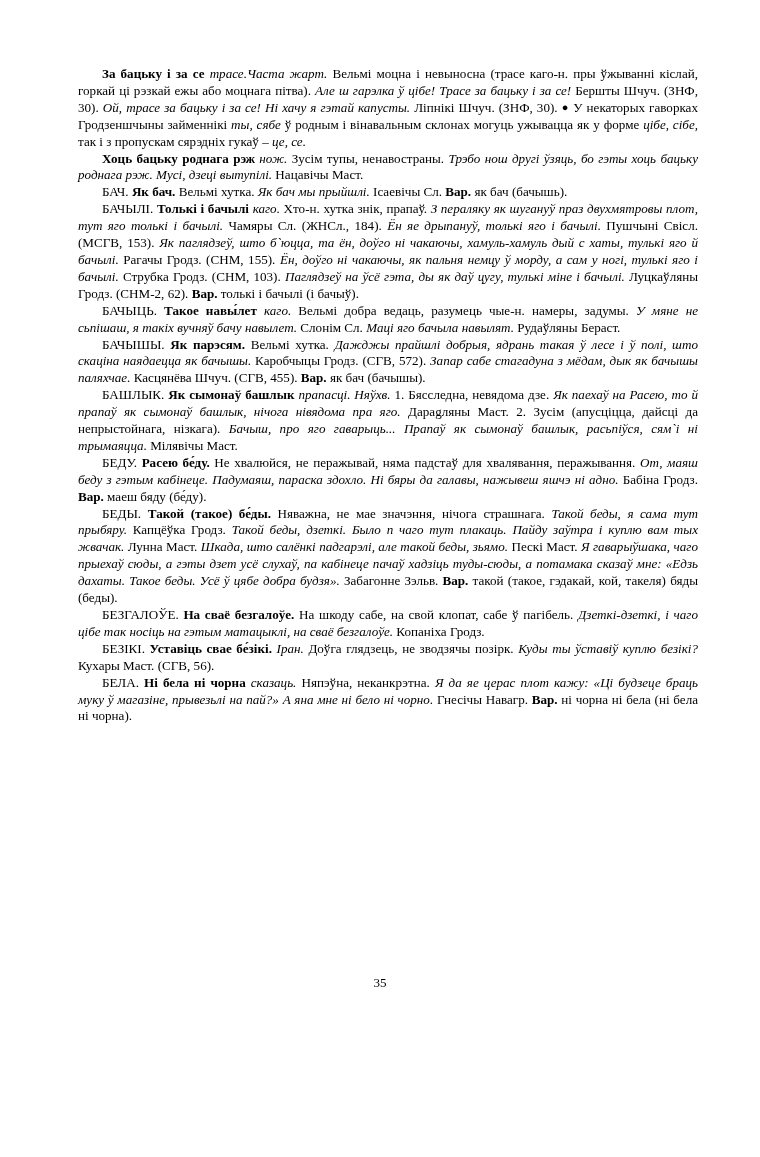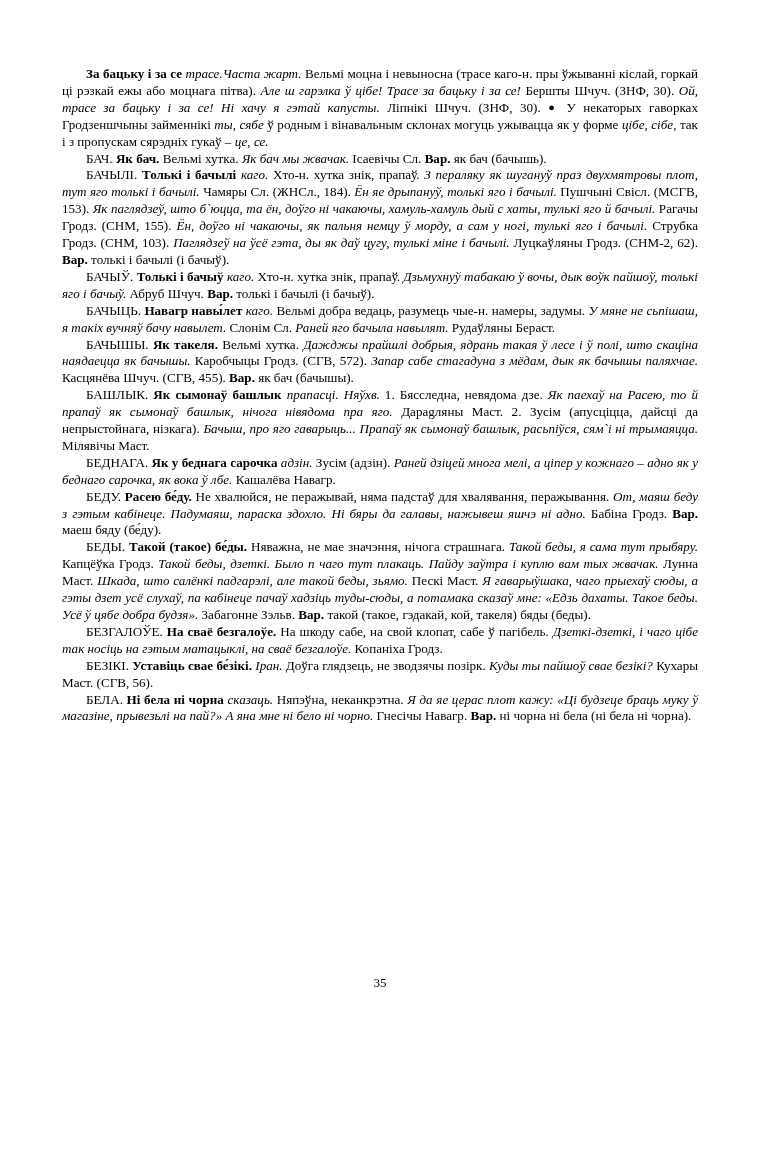--- a/index.html
+++ b/index.html
@@ -17,20 +17,21 @@
     position: relative;
     width: 760px;
     height: 1157px;
     box-sizing: border-box;
     padding: 66px 62px 0 62px;
   }
   .entries {
     font-size: 13.1px;
     line-height: 1.292;
     text-align: justify;
+    margin-left: 16px;
   }
   p.entry {
     margin: 0;
     text-indent: 24px;
     text-align: justify;
   }
   .i { font-style: italic; }
   .b { font-weight: bold; }
   .bullet { font-size: 11px; vertical-align: 1px; }
   .page-number {
@@ -41,27 +42,26 @@
     text-align: center;
     font-size: 13.1px;
   }
 </style>
 </head>
 <body>
 
 <div class="page">
   <div class="entries">
     <p class="entry"><span class="b">За бацьку і за се</span> <span class="i">трасе.Часта жарт.</span> Вельмі моцна і невыносна (трасе каго-н. пры ўжыванні кіслай, горкай ці рэзкай ежы або моцнага пітва). <span class="i">Але ш гарэлка ў цібе! Трасе за бацьку і за се!</span> Бершты Шчуч. (ЗНФ, 30). <span class="i">Ой, трасе за бацьку і за се! Ні хачу я гэтай капусты.</span> Ліпнікі Шчуч. (ЗНФ, 30). <span class="bullet">●</span> У некаторых гаворках Гродзеншчыны займеннікі <span class="i">ты, сябе</span> ў родным і вінавальным склонах могуць ужывацца як у форме <span class="i">цібе, сібе,</span> так і з пропускам сярэдніх гукаў – <span class="i">це, се.</span></p>
-    <p class="entry">БАЧ. <span class="b">Як бач.</span> Вельмі хутка. <span class="i">Як бач мы жвачак.</span> Ісаевічы Сл. <span class="b">Вар.</span> як бач (бачышь).</p>
+    <p class="entry"><span class="b">Хоць бацьку роднага рэж</span> <span class="i">нож.</span> Зусім тупы, ненавостраны. <span class="i">Трэбо нош другі ўзяць, бо гэты хоць бацьку роднага рэж. Мусі, дзеці вытупілі.</span> Нацавічы Маст.</p>
+    <p class="entry">БАЧ. <span class="b">Як бач.</span> Вельмі хутка. <span class="i">Як бач мы прыйшлі.</span> Ісаевічы Сл. <span class="b">Вар.</span> як бач (бачышь).</p>
     <p class="entry">БАЧЫЛІ. <span class="b">Толькі і бачылі</span> <span class="i">каго.</span> Хто-н. хутка знік, прапаў. <span class="i">З пераляку як шугануў праз двухмятровы плот, тут яго толькі і бачылі.</span> Чамяры Сл. (ЖНСл., 184). <span class="i">Ён яе дрыпануў, толькі яго і бачылі.</span> Пушчыні Свісл. (МСГВ, 153). <span class="i">Як паглядзеў, што б`юцца, та ён, доўго ні чакаючы, хамуль-хамуль дый с хаты, тулькі яго й бачылі.</span> Рагачы Гродз. (СНМ, 155). <span class="i">Ён, доўго ні чакаючы, як пальня немцу ў морду, а сам у ногі, тулькі яго і бачылі.</span> Струбка Гродз. (СНМ, 103). <span class="i">Паглядзеў на ўсё гэта, ды як даў цугу, тулькі міне і бачылі.</span> Луцкаўляны Гродз. (СНМ-2, 62). <span class="b">Вар.</span> толькі і бачылі (і бачыў).</p>
-    <p class="entry">БАЧЫЎ. <span class="b">Толькі і бачыў</span> <span class="i">каго.</span> Хто-н. хутка знік, прапаў. <span class="i">Дзьмухнуў табакаю ў вочы, дык воўк пайшоў, толькі яго і бачыў.</span> Абруб Шчуч. <span class="b">Вар.</span> толькі і бачылі (і бачыў).</p>
-    <p class="entry">БАЧЫЦЬ. <span class="b">Навагр навы́лет</span> <span class="i">каго.</span> Вельмі добра ведаць, разумець чые-н. намеры, задумы. <span class="i">У мяне не сьпішаш, я такіх вучняў бачу навылет.</span> Слонім Сл. <span class="i">Раней яго бачыла навылят.</span> Рудаўляны Бераст.</p>
-    <p class="entry">БАЧЫШЫ. <span class="b">Як такеля.</span> Вельмі хутка. <span class="i">Дажджы прайшлі добрыя, ядрань такая ў лесе і ў полі, што скаціна наядаецца як бачышы.</span> Каробчыцы Гродз. (СГВ, 572). <span class="i">Запар сабе стагадуна з мёдам, дык як бачышы паляхчае.</span> Касцянёва Шчуч. (СГВ, 455). <span class="b">Вар.</span> як бач (бачышы).</p>
+    <p class="entry">БАЧЫЦЬ. <span class="b">Такое навы́лет</span> <span class="i">каго.</span> Вельмі добра ведаць, разумець чые-н. намеры, задумы. <span class="i">У мяне не сьпішаш, я такіх вучняў бачу навылет.</span> Слонім Сл. <span class="i">Маці яго бачыла навылят.</span> Рудаўляны Бераст.</p>
+    <p class="entry">БАЧЫШЫ. <span class="b">Як парэсям.</span> Вельмі хутка. <span class="i">Дажджы прайшлі добрыя, ядрань такая ў лесе і ў полі, што скаціна наядаецца як бачышы.</span> Каробчыцы Гродз. (СГВ, 572). <span class="i">Запар сабе стагадуна з мёдам, дык як бачышы паляхчае.</span> Касцянёва Шчуч. (СГВ, 455). <span class="b">Вар.</span> як бач (бачышы).</p>
     <p class="entry">БАШЛЫК. <span class="b">Як сымонаў башлык</span> <span class="i">прапасці. Няўхв.</span> 1. Бясследна, невядома дзе. <span class="i">Як паехаў на Расею, то й прапаў як сымонаў башлык, нічога нівядома пра яго.</span> Дараgляны Маст. 2. Зусім (апусціцца, дайсці да непрыстойнага, нізкага). <span class="i">Бачыш, про яго гавaрыць... Прапаў як сымонаў башлык, расьпіўся, сям`і ні трымаяцца.</span> Мілявічы Маст.</p>
-    <p class="entry">БЕДНАГА. <span class="b">Як у беднага сарочка</span> <span class="i">адзін.</span> Зусім (адзін). <span class="i">Раней дзіцей многа мелі, а ціпер у кожнаго – адно як у беднаго сарочка, як вока ў лбе.</span> Кашалёва Навагр.</p>
     <p class="entry">БЕДУ. <span class="b">Расею бе́ду.</span> Не хвалюйся, не перажывай, няма падстаў для хвалявання, перажывання. <span class="i">От, маяш беду з гэтым кабінеце. Падумаяш, параска здохло. Ні бяры да галавы, нажывеш яшчэ ні адно.</span> Бабіна Гродз. <span class="b">Вар.</span> маеш бяду (бе́ду).</p>
     <p class="entry">БЕДЫ. <span class="b">Такой (такое) бе́ды.</span> Няважна, не мае значэння, нічога страшнага. <span class="i">Такой беды, я сама тут прыбяру.</span> Капцёўка Гродз. <span class="i">Такой беды, дзеткі. Было п чаго тут плакаць. Пайду заўтра і куплю вам тых жвачак.</span> Лунна Маст. <span class="i">Шкада, што салёнкі падгарэлі, але такой беды, зьямо.</span> Пескі Маст. <span class="i">Я гавaрыўшака, чаго прыехаў сюды, а гэты дзет усё слухаў, па кабінеце пачаў хадзіць туды-сюды, а потамака сказаў мне: «Едзь дахаты. Такое беды. Усё ў цябе добра будзя».</span> Забагонне Зэльв. <span class="b">Вар.</span> такой (такое, гэдакай, кой, такеля) бяды (беды).</p>
     <p class="entry">БЕЗГАЛОЎЕ. <span class="b">На сваё безгалоўе.</span> На шкоду сабе, на свой клопат, сабе ў пагібель. <span class="i">Дзеткі-дзеткі, і чаго цібе так носіць на гэтым матацыклі, на сваё безгалоўе.</span> Копаніха Гродз.</p>
-    <p class="entry">БЕЗІКІ. <span class="b">Уставіць сваe бе́зікі.</span> <span class="i">Іран.</span> Доўгa глядзець, не зводзячы позірк. <span class="i">Куды ты пайшоў свае безікі?</span> Кухары Маст. (СГВ, 56).</p>
+    <p class="entry">БЕЗІКІ. <span class="b">Уставіць сваe бе́зікі.</span> <span class="i">Іран.</span> Доўгa глядзець, не зводзячы позірк. <span class="i">Куды ты ўставіў куплю безікі?</span> Кухары Маст. (СГВ, 56).</p>
     <p class="entry">БЕЛА. <span class="b">Ні бела ні чорна</span> <span class="i">сказаць.</span> Няпэўна, неканкрэтна. <span class="i">Я да яе церас плот кажу: «Ці будзеце браць муку ў магазіне, прывезьлі на пай?» А яна мне ні бело ні чорно.</span> Гнесічы Навагр. <span class="b">Вар.</span> ні чорна ні бела (ні бела ні чорна).</p>
   </div>
   <div class="page-number">35</div>
 </div>
 
 </body></html>

